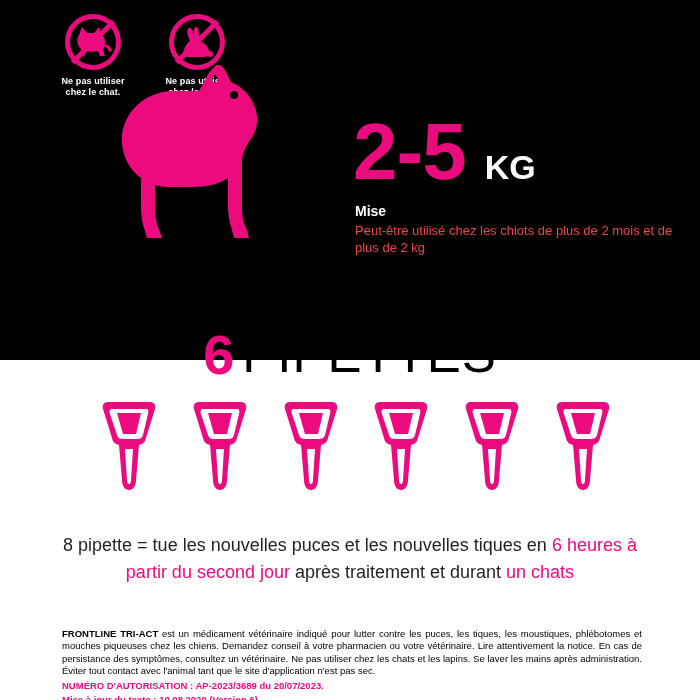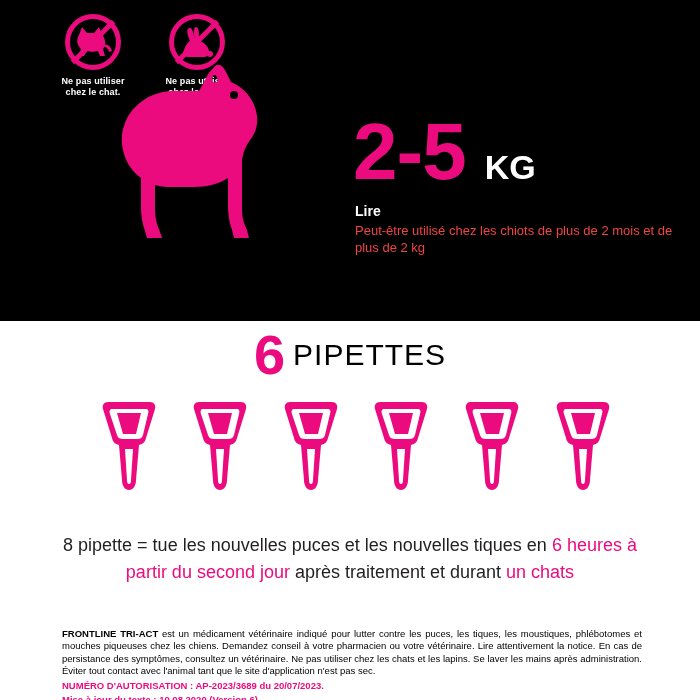--- a/index.html
+++ b/index.html
@@ -21,21 +21,21 @@
     position: relative;
     background: #fff;
   }
 
   
   .hero {
     position: absolute;
     left: 0;
     top: 0;
     width: 700px;
-    height: 321px;
+    height: 360px;
     background: #000;
   }
 
   
   .warn-wrap {
     position: absolute;
     left: 52px;
     top: 14px;
     display: flex;
     gap: 22px;
@@ -146,21 +146,21 @@
   }
   .pip-count {
     color: #eb0b7e;
     font-size: 56px;
     font-weight: bold;
     vertical-align: middle;
     letter-spacing: 0px;
   }
   .pip-word {
     color: #000;
-    font-size: 30px;
+    font-size: 51px;
     letter-spacing: 1px;
     vertical-align: middle;
     margin-left: 8px;
   }
 
   .pip-row {
     position: absolute;
     left: 96px;
     top: 394px;
     width: 516px;
@@ -250,21 +250,21 @@
         <circle cx="139" cy="35" r="4" fill="#000"></circle>
       </svg>
     </div>
 
 
     <div class="weight">
       <span class="num">2-5</span>
       <span class="kg">KG</span>
     </div>
 
-    <div class="chien">Lire</div>
+    <div class="chien">Mise</div>
     <div class="chien-sub">Peut-être utilisé chez les chiots de plus de 2 mois et de plus de 2 kg</div>
   </div>
 
   <div class="pip-head">
     <span class="pip-count">6</span><span class="pip-word">PIPETTES</span>
   </div>
 
   <div class="pip-row">
     <span>
       <svg width="62" height="100" viewBox="0 0 62 100">

